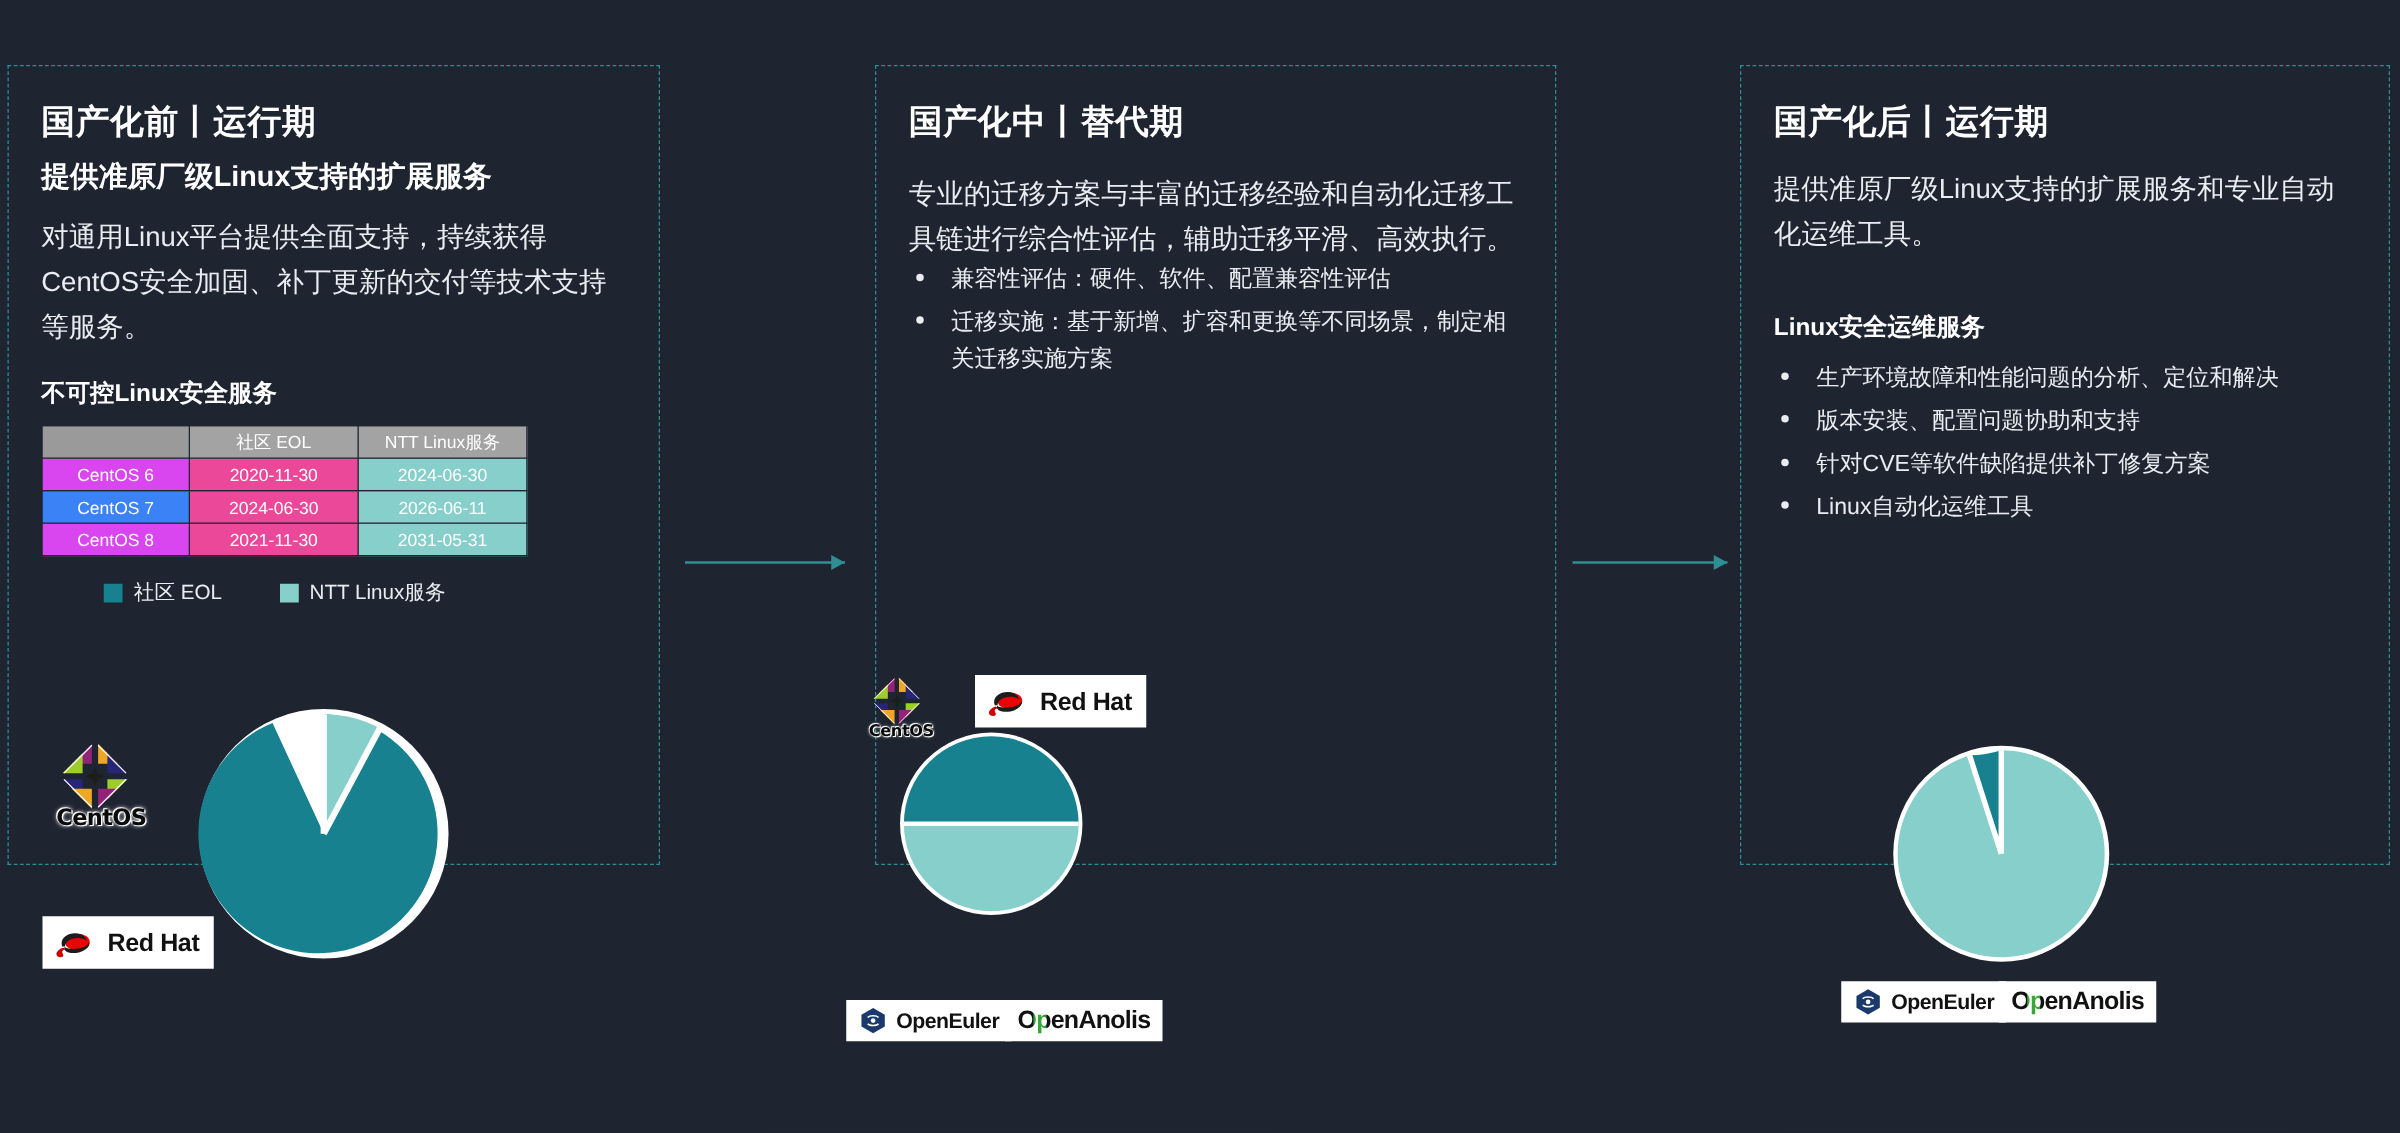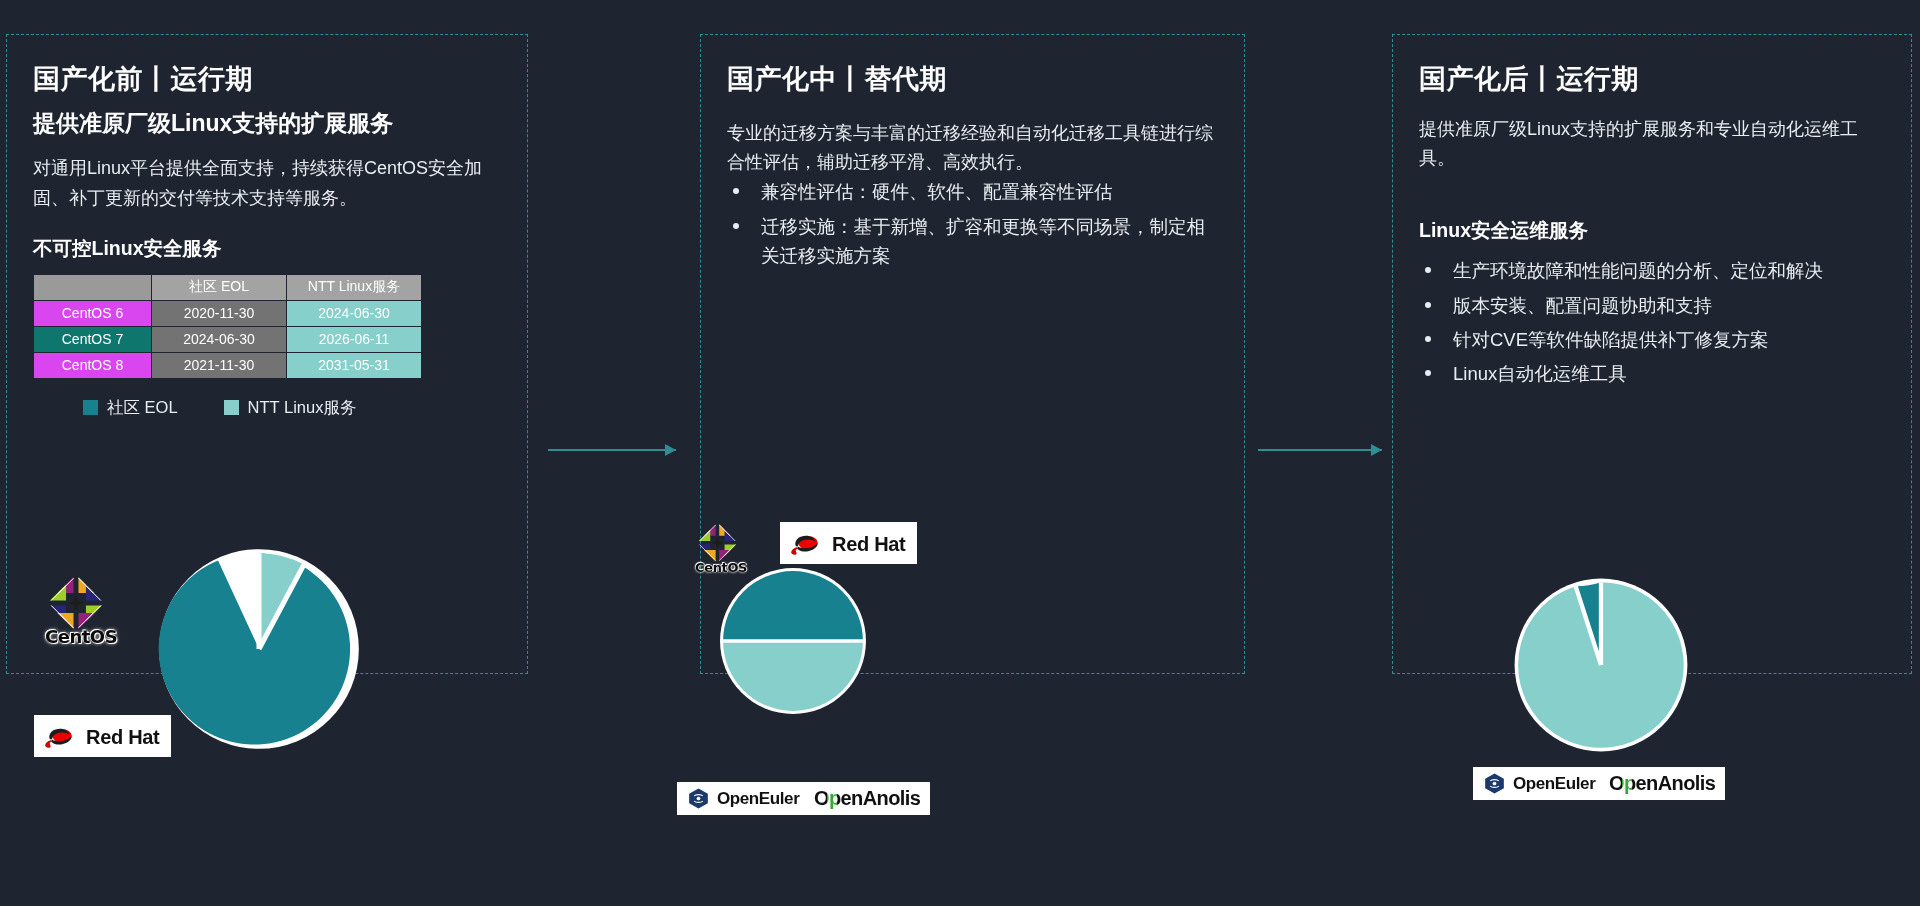--- a/index.html
+++ b/index.html
@@ -11,21 +11,21 @@
   }
   #root {
     position: relative;
     width: 1920px; height: 906px;
     background: #1e2430;
   }
 
   
   .panel {
     position: absolute;
-    top: 34px;
+    top: 52px;
     height: 640px;
     border: 1.5px dashed #2f8e93;
     padding: 26px 26px 0 26px;
   }
   #panel-1 { left: 6px;    width: 522px; }
   #panel-2 { left: 700px;  width: 545px; }
   #panel-3 { left: 1392px; width: 520px; }
 
   .panel-title {
     color: #ffffff;
@@ -37,21 +37,21 @@
   }
   .panel-sub {
     color: #ffffff;
     font-size: 23px;
     font-weight: bold;
     line-height: 1.45;
     margin-bottom: 14px;
   }
   .panel-body {
     color: #e9ecf1;
-    font-size: 18px;
+    font-size: 22px;
     line-height: 1.62;
     font-weight: 400;
   }
   .section-head {
     color: #ffffff;
     font-size: 19.5px;
     font-weight: bold;
     margin-top: 22px;
     margin-bottom: 12px;
   }
@@ -90,22 +90,22 @@
     font-weight: 400;
     color: #ffffff;
     border: 1.5px solid #1e2430;
     padding: 0;
     white-space: nowrap;
   }
   .th-blank  { background: #9a9a9a; width: 118px; }
   .th-eol    { background: #a3a3a3; width: 135px; }
   .th-ntt    { background: #a3a3a3; width: 135px; }
   .rowlbl-a  { background: #d946ef; }
-  .rowlbl-b  { background: #0f766e; }
-  .cell-eol  { background: #737373; }
+  .rowlbl-b  { background: #3b82f6; }
+  .cell-eol  { background: #ec4899; }
   .cell-ntt  { background: #86cfcb; }
 
   
   .legend {
     display: flex;
     align-items: center;
     gap: 46px;
     margin-top: 18px;
     padding-left: 50px;
   }

